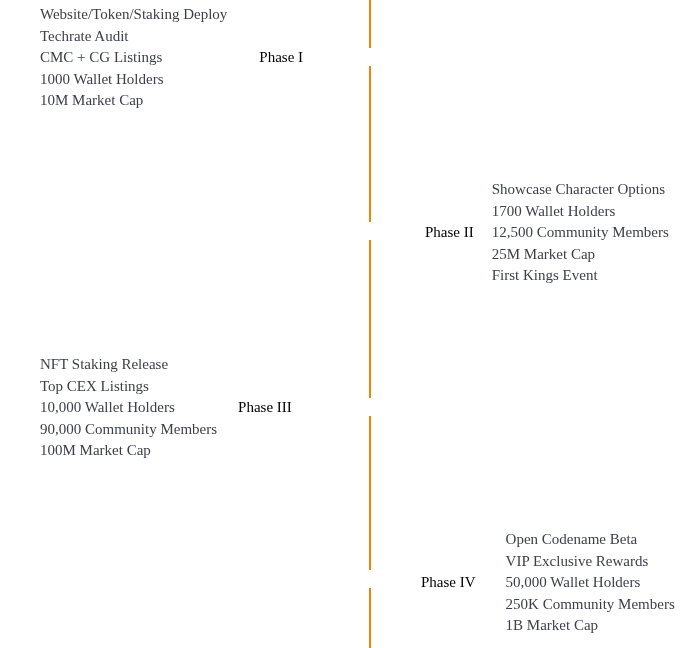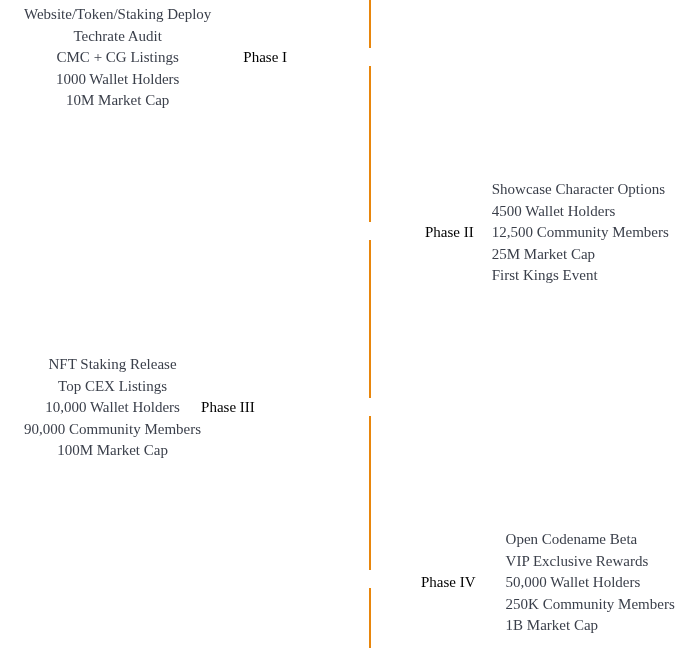--- a/index.html
+++ b/index.html
@@ -31,24 +31,23 @@
     background: #e8860c;
   }
 
   
   .phase-block {
     position: absolute;
     display: flex;
     align-items: center;
   }
   .phase-block.left {
-    left: 0;
+    left: 16px;
     width: 369px;
     justify-content: flex-start;
-    text-align: center;
   }
   .phase-block.right {
     left: 369px;
     width: 318px;
     justify-content: flex-start;
   }
 
   .phase-items {
     display: flex;
     flex-direction: column;
@@ -68,21 +67,21 @@
     white-space: nowrap;
   }
 
   
   #phase-block-1 { top: 4px; }
   #phase-block-1 .phase-items { margin-left: 24px; }
   #phase-block-1 .phase-label { margin-left: 32px; }
 
   #phase-block-3 { top: 354px; }
   #phase-block-3 .phase-items { margin-left: 24px; }
-  #phase-block-3 .phase-label { }
+  #phase-block-3 .phase-label { margin-left: 21px; }
 
   
   #phase-block-2 { top: 179px; }
   #phase-block-2 .phase-label { margin-left: 56px; }
   #phase-block-2 .phase-items { margin-left: 18px; }
 
   #phase-block-4 { top: 529px; }
   #phase-block-4 .phase-label { margin-left: 52px; }
   #phase-block-4 .phase-items { margin-left: 30px; }
 </style>
@@ -105,21 +104,21 @@
     <span class="phase-item">1000 Wallet Holders</span>
     <span class="phase-item">10M Market Cap</span>
   </div>
   <span class="phase-label">Phase I</span>
 </div>
 
 <div class="phase-block right" id="phase-block-2">
   <span class="phase-label">Phase II</span>
   <div class="phase-items">
     <span class="phase-item">Showcase Character Options</span>
-    <span class="phase-item">4500 Wallet Holders</span>
+    <span class="phase-item">1700 Wallet Holders</span>
     <span class="phase-item">12,500 Community Members</span>
     <span class="phase-item">25M Market Cap</span>
     <span class="phase-item">First Kings Event</span>
   </div>
 </div>
 
 <div class="phase-block left" id="phase-block-3">
   <div class="phase-items">
     <span class="phase-item">NFT Staking Release</span>
     <span class="phase-item">Top CEX Listings</span>

